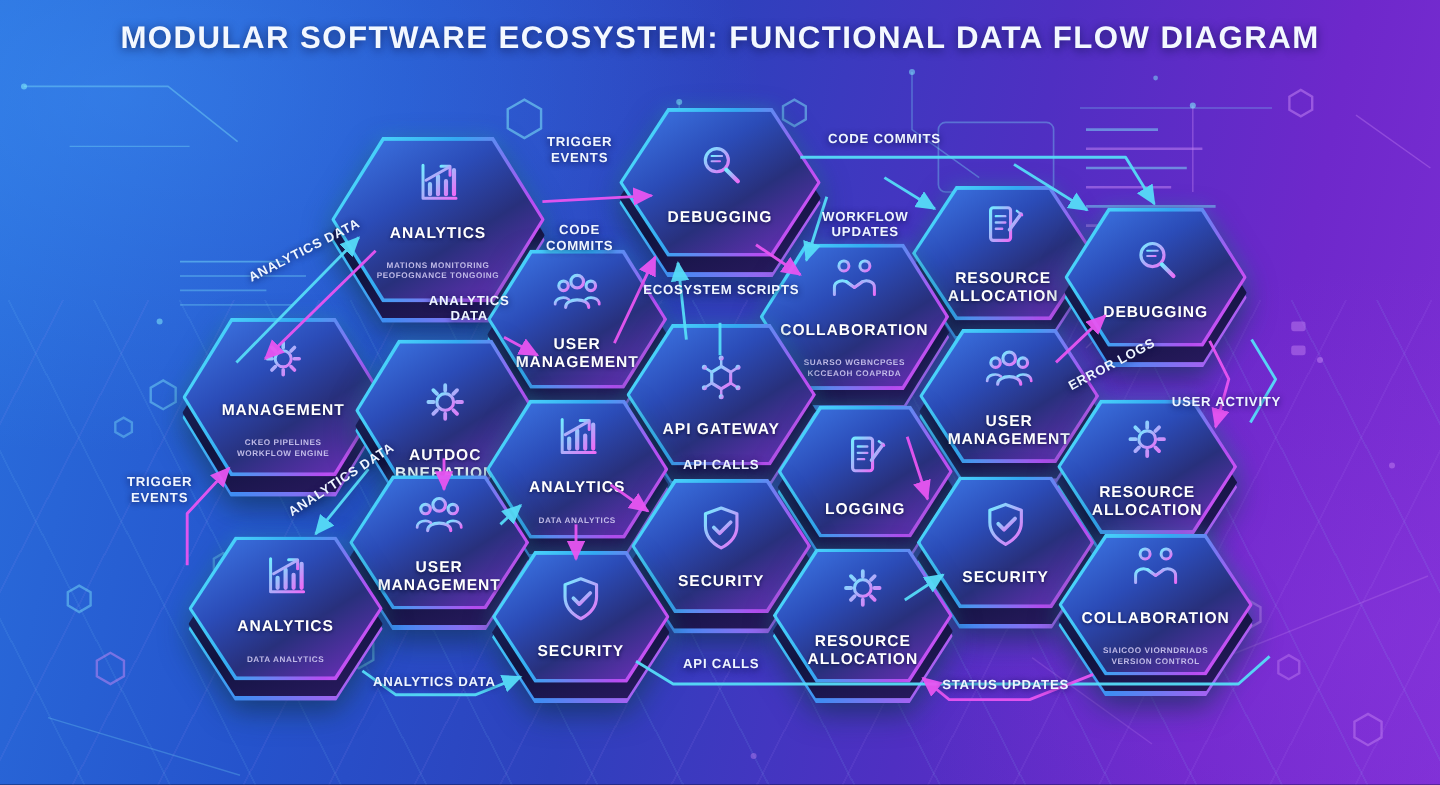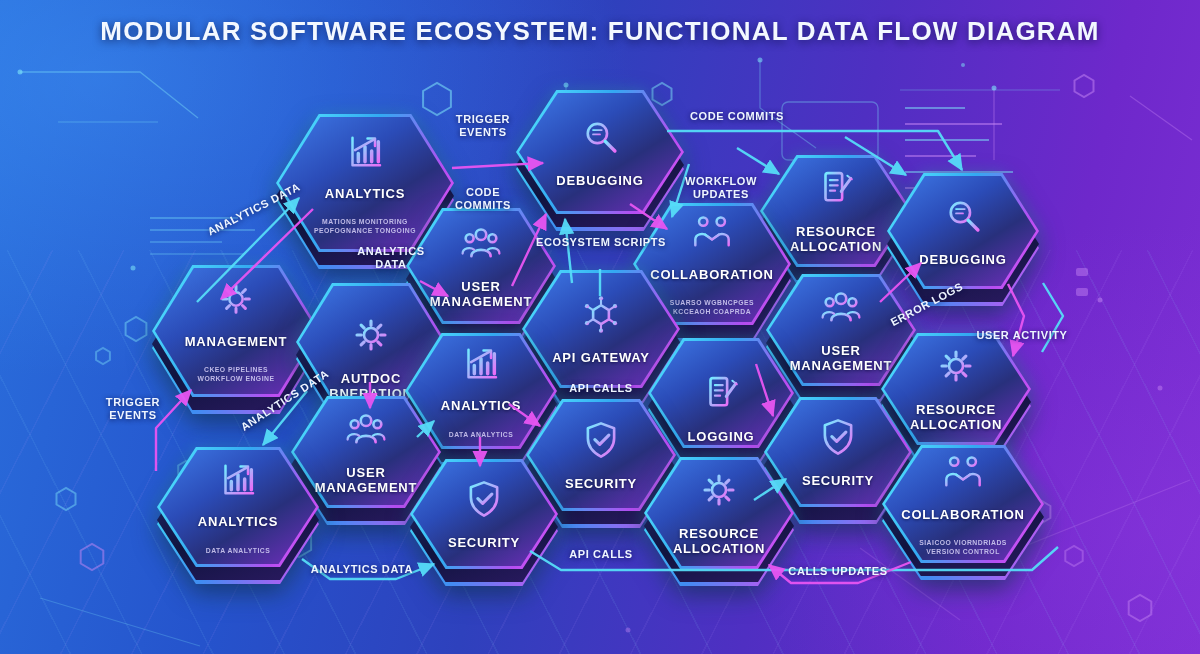--- a/index.html
+++ b/index.html
@@ -360,21 +360,21 @@
             </svg></span>
           <span class="n-label">ANALYTICS</span>
           <span class="n-sub">DATA ANALYTICS</span>
         </div>
       </div>
       <div class="node" style="left: 648px; top: 338px; width: 146px; height: 127px;">
         <div class="hexa n-baseglow" style="top:17px;height:110px"></div>
         <div class="hexa n-basedark" style="top:13px;height:110px"></div>
         <div class="hexa n-rim" style="top:0;height:110px"></div>
         <div class="hexa n-face" style="top:3px;left:3px;right:3px;height:104px"></div>
-        <div class="n-content" style="top:18px;height:104px">
+        <div class="n-content" style="top:5px;height:104px">
           <span class="n-icon"><svg width="42" height="42" viewBox="0 0 48 48" fill="none" stroke-width="3" stroke-linecap="round" stroke-linejoin="round">
               <defs>
                 <linearGradient id="ig12" x1="0" y1="0" x2="1" y2="1">
                   <stop offset="0" stop-color="#73ecff"></stop>
                   <stop offset="1" stop-color="#ea6df7"></stop>
                 </linearGradient>
               </defs>
               <rect x="12" y="7" width="19" height="31" rx="2.5" stroke="url(#ig12)"></rect>
               <path d="M17 15h9M17 21h9M17 27h6" stroke="url(#ig12)" stroke-width="2.3"></path>
               <path d="M30 28L41 13" stroke="url(#ig12)" stroke-width="3.4"></path>
@@ -573,15 +573,15 @@
       <div class="edge-label" style="left: 341px; top: 245px; width: 100px;">ANALYTICS DATA</div>
       <div class="edge-label" style="left: 536px; top: 236px; width: 130px;">ECOSYSTEM SCRIPTS</div>
       <div class="edge-label" style="left: 666px; top: 175px; width: 110px;">WORKFLOW UPDATES</div>
       <div class="edge-label" style="left: 886px; top: 298px; width: 82px; transform: rotate(-28deg);">ERROR LOGS</div>
       <div class="edge-label" style="left: 976px; top: 305px; width: 92px; margin-top: 24px;">USER ACTIVITY</div>
       <div class="edge-label" style="left: 546px; top: 382px; width: 110px;">API CALLS</div>
       <div class="edge-label" style="left: 229px; top: 394px; width: 112px; transform: rotate(-33deg);">ANALYTICS DATA</div>
       <div class="edge-label" style="left: 91px; top: 396px; width: 84px;">TRIGGER EVENTS</div>
       <div class="edge-label" style="left: 277px; top: 563px; width: 170px;">ANALYTICS DATA</div>
       <div class="edge-label" style="left: 546px; top: 548px; width: 110px;">API CALLS</div>
-      <div class="edge-label" style="left: 753px; top: 565px; width: 170px;">CALLS UPDATES</div>
+      <div class="edge-label" style="left: 753px; top: 565px; width: 170px;">STATUS UPDATES</div>
     </div>
 </div>
 
 </body></html>

